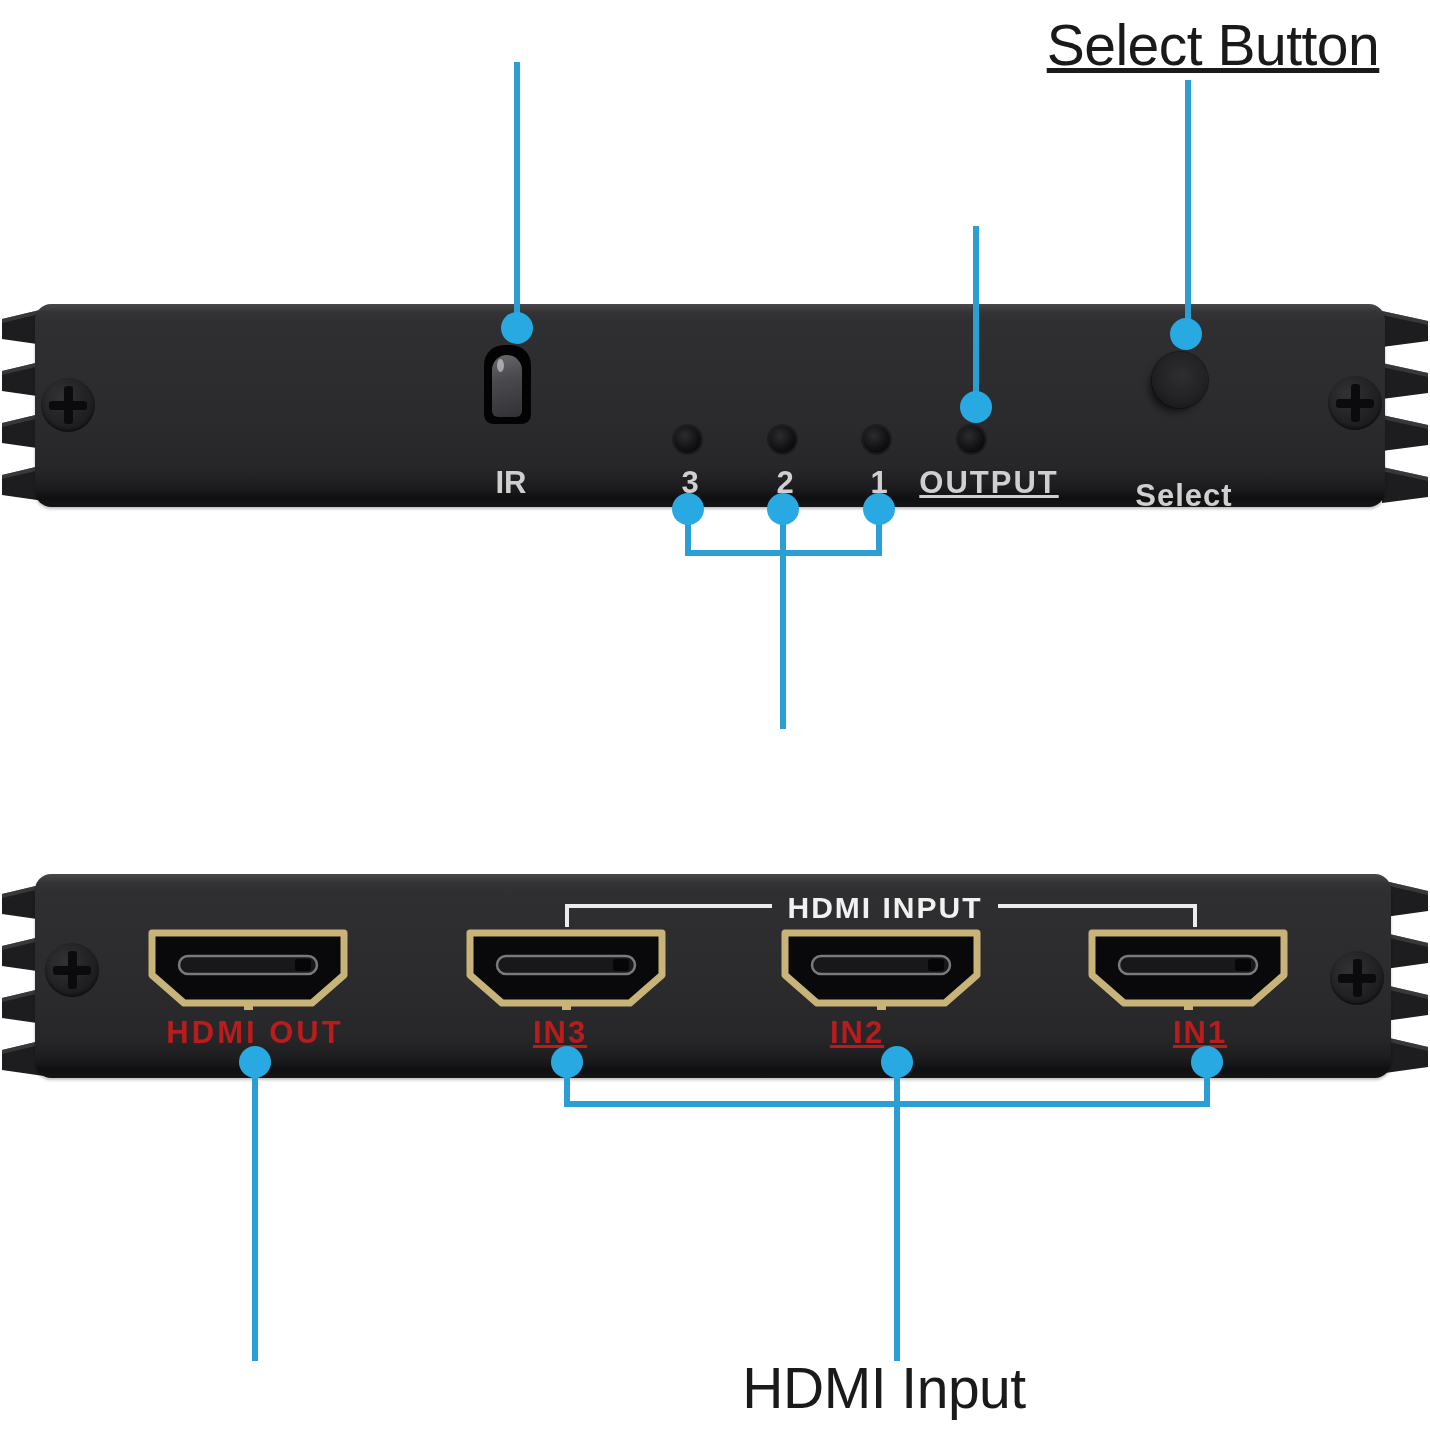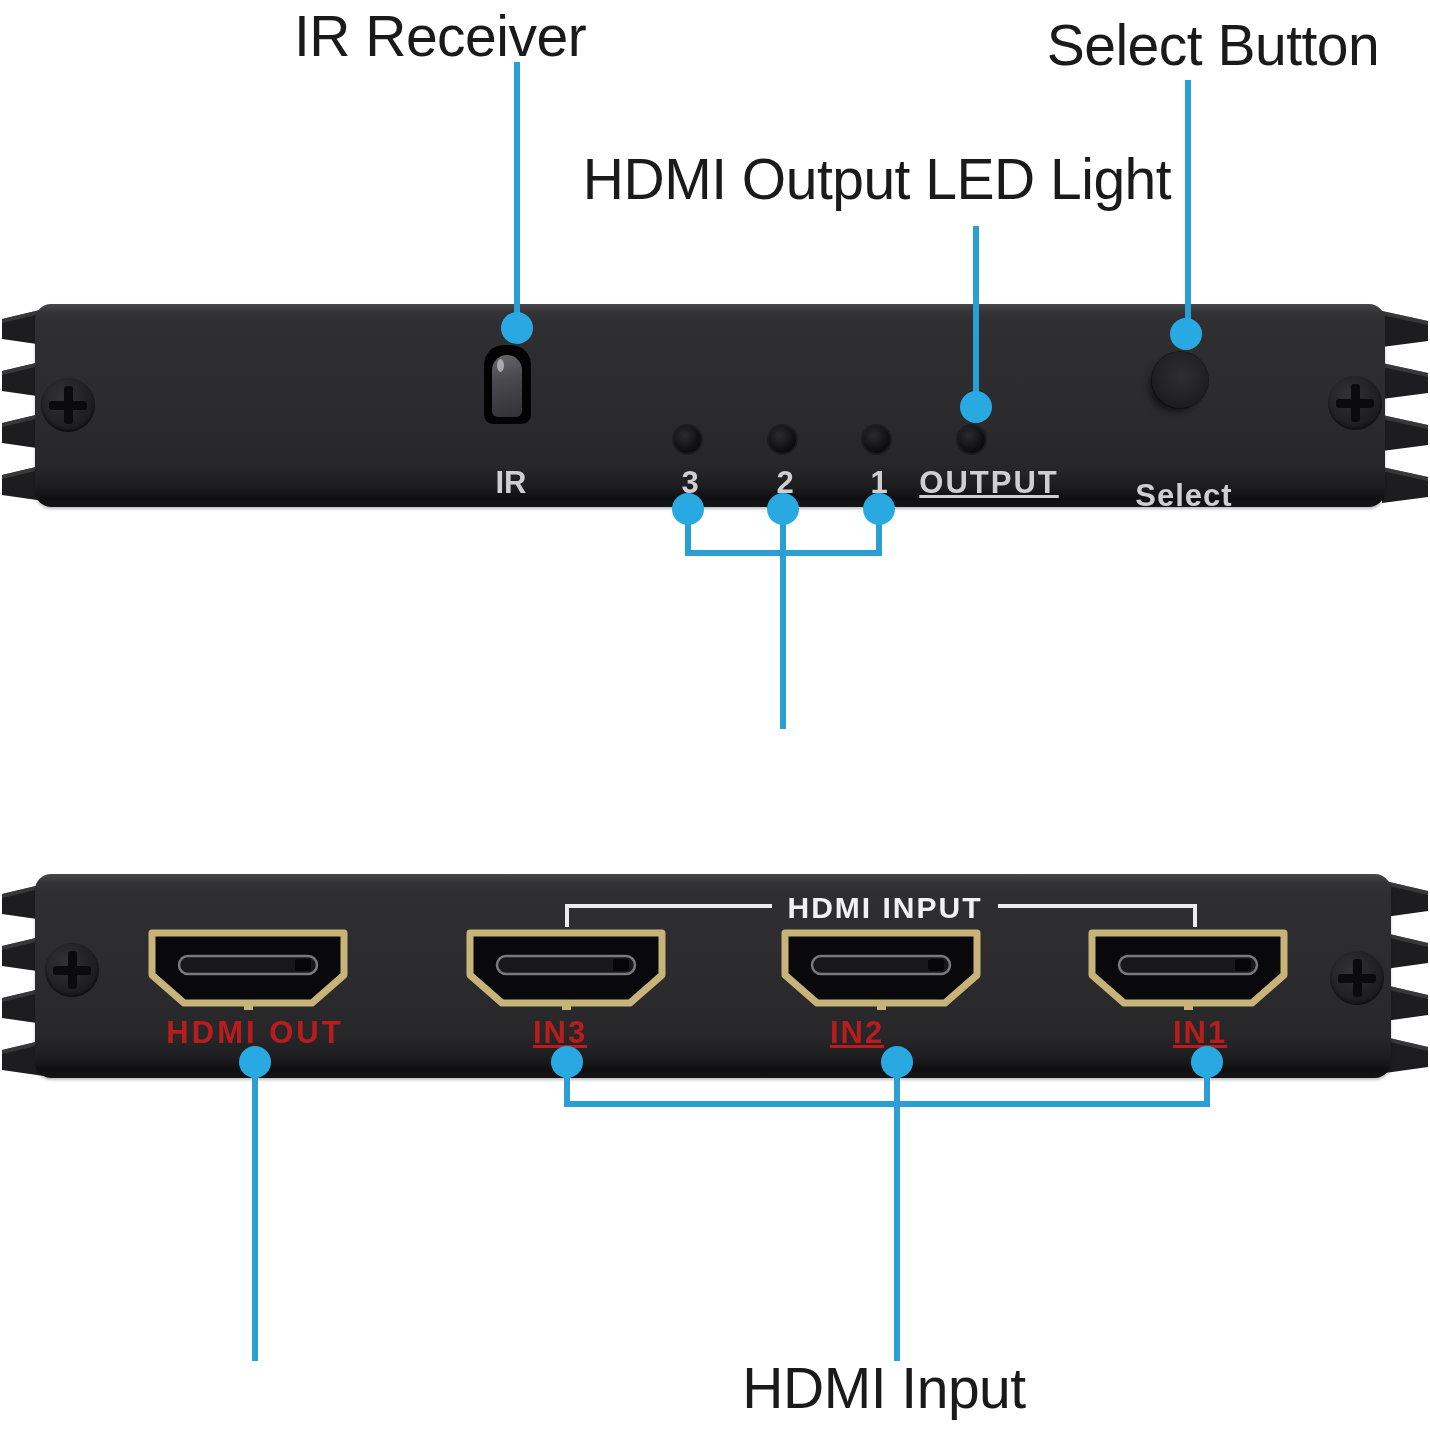--- a/index.html
+++ b/index.html
@@ -222,18 +222,16 @@
       <circle cx="688" cy="509" r="16"></circle>
       <circle cx="783" cy="509" r="16"></circle>
       <circle cx="879" cy="509" r="16"></circle>
       <circle cx="255" cy="1062" r="16"></circle>
       <circle cx="567" cy="1062" r="16"></circle>
       <circle cx="897" cy="1062" r="16"></circle>
       <circle cx="1207" cy="1062" r="16"></circle>
     </g>
   </svg>
 
-  <div class="callout" style="left:440px;top:5px;">IR Receiver</div>
-  <div class="callout" style="left:1213px;top:14px;">Select Button</div>
-  <div class="callout" style="left:877px;top:148px;">HDMI Output LED Light</div>
+  <div class="callout" style="left:1213px;top:14px;text-decoration:underline;">Select Button</div>
   <div class="callout" style="left:884px;top:1357px;">HDMI Input</div>
 
 </div>
 
 </body></html>

